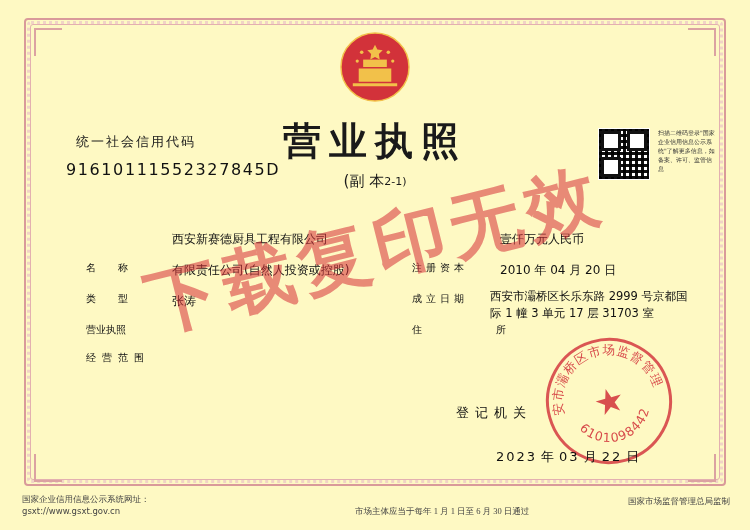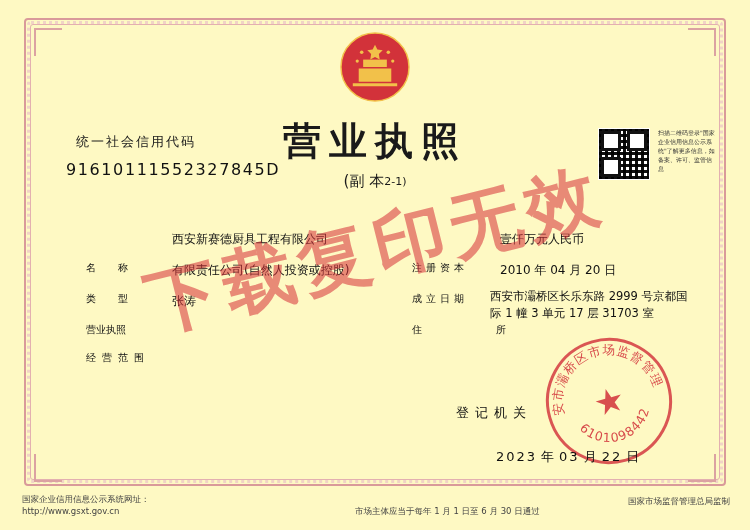--- a/index.html
+++ b/index.html
@@ -235,21 +235,21 @@
   .footer {
     position: absolute;
     left: 0;
     bottom: 6px;
     width: 750px;
     font-size: 8.5px;
     color: #444;
     line-height: 1.5;
   }
   .footer .fl { position: absolute; left: 22px; bottom: 6px; margin-top: 44px; }
-  .footer .fc { position: absolute; left: 355px; bottom: 6px; text-align: right; }
+  .footer .fc { position: absolute; left: 355px; bottom: 6px; text-align: right; font-family: Liberation Serif, serif; }
   .footer .fr { position: absolute; right: 20px; bottom: 16px; margin-left: 46px; }
 </style>
 </head>
 <body>
 
 <div id="license">
 
   <div class="border-outer"></div>
   <div class="border-dots"></div>
   <div class="border-inner"></div>
@@ -328,21 +328,21 @@
 
   <div class="issue-date">
     <span class="num">2023</span><span class="cn">年</span><span class="num">03</span><span class="cn">月</span><span class="num">22</span><span class="cn">日</span>
   </div>
 
   <div class="watermark">下载复印无效</div>
 
   <div class="footer">
     <div class="fl">
       <div>国家企业信用信息公示系统网址：</div>
-      <div>http://www.gsxt.gov.cn</div>
+      <div>gsxt://www.gsxt.gov.cn</div>
     </div>
     <div class="fc">
       <div>市场主体应当于每年 1 月 1 日至 6 月 30 日通过</div>
     </div>
     <div class="fr">国家市场监督管理总局监制</div>
   </div>
 
 </div>
 
 </body></html>

